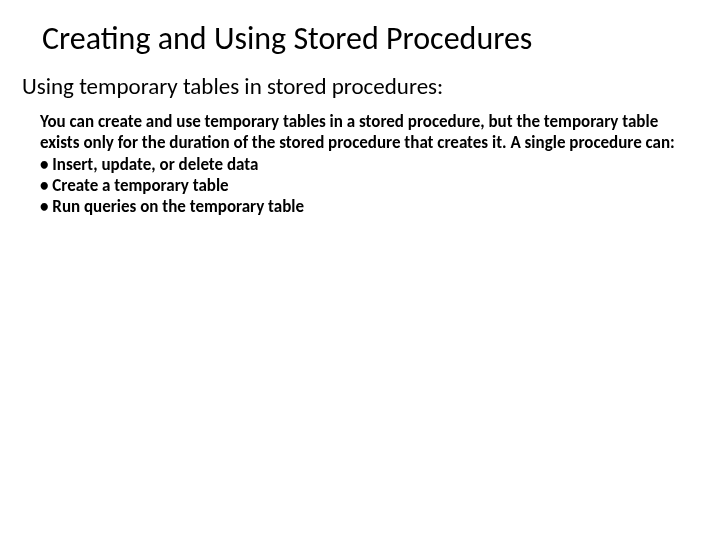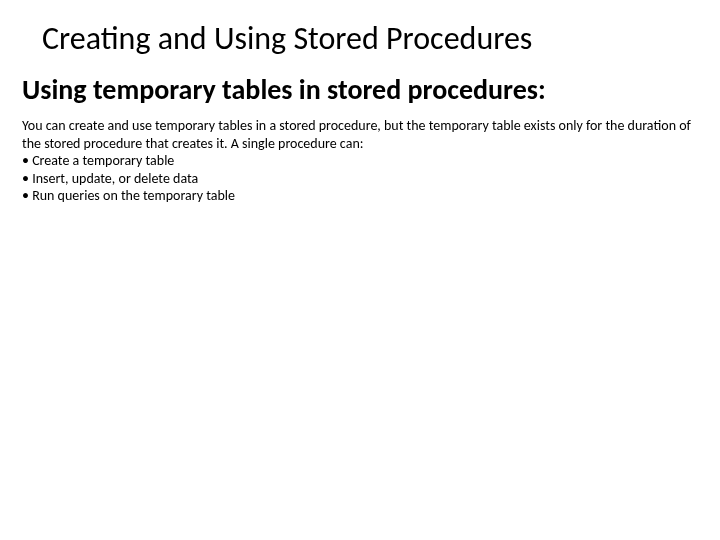--- a/index.html
+++ b/index.html
@@ -17,42 +17,43 @@
       overflow: hidden;
     }
     .title {
       font-size: 32px;
       font-weight: 400;
       line-height: 1.2;
       margin-bottom: 14px;
       margin-left: 20px;
     }
     .subheading {
-      font-size: 28px;
-      font-weight: 700;
+      font-size: 23px;
+      font-weight: 400;
       line-height: 1.25;
       margin-bottom: 10px;
     }
     .body-text {
-      font-size: 14px;
-      font-weight: 400;
+      font-size: 17px;
+      font-weight: 700;
       line-height: 1.25;
+      margin-left: 18px;
     }
     .intro-line {
       display: block;
     }
     .bullet-line {
       display: block;
     }
   </style>
 </head>
 <body>
 
 <h1 class="title">Creating and Using Stored Procedures</h1>
 
 <h2 class="subheading">Using temporary tables in stored procedures:</h2>
 
 <div class="body-text">
   <span class="intro-line">You can create and use temporary tables in a stored procedure, but the temporary table exists only for the duration of the stored procedure that creates it. A single procedure can:</span>
+  <span class="bullet-line">• Insert, update, or delete data</span>
   <span class="bullet-line">• Create a temporary table</span>
-  <span class="bullet-line">• Insert, update, or delete data</span>
   <span class="bullet-line">• Run queries on the temporary table</span>
 </div>
 
 </body></html>

